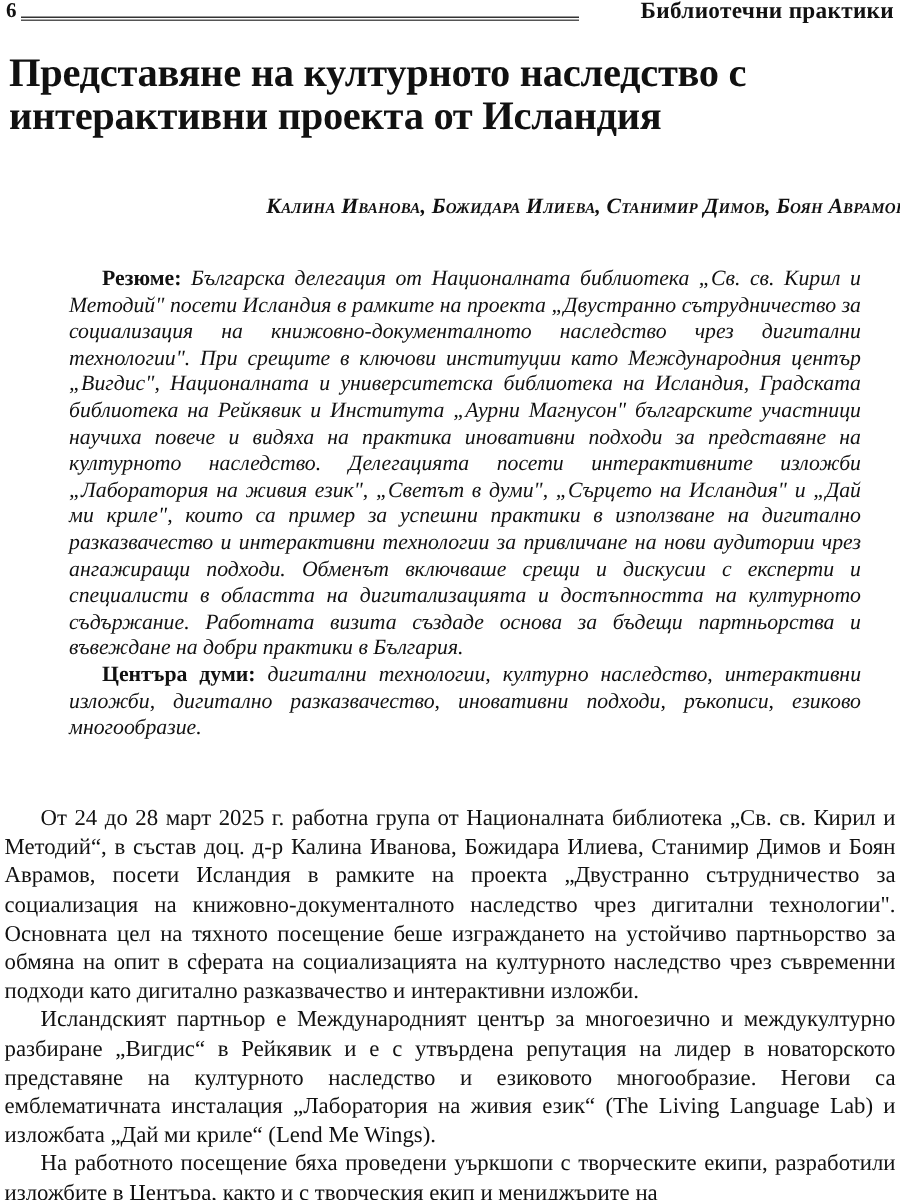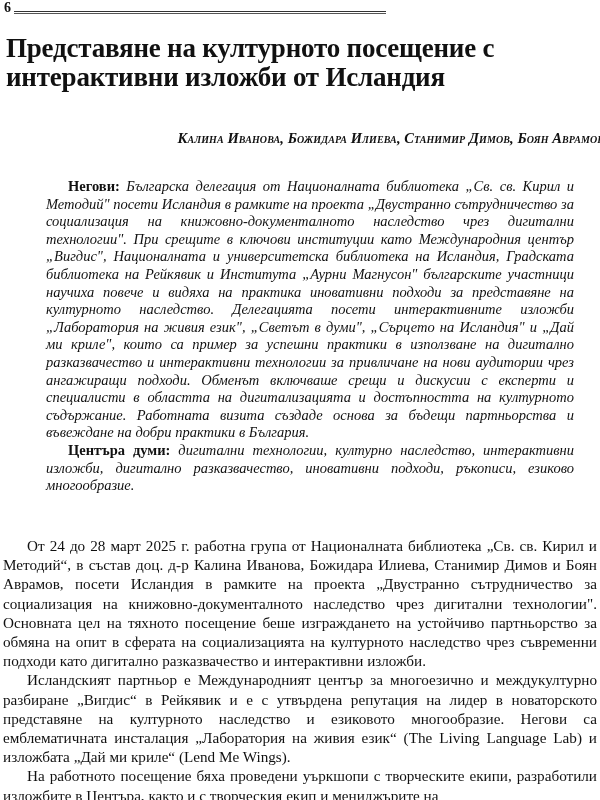--- a/index.html
+++ b/index.html
@@ -47,31 +47,32 @@
       font-family: "Liberation Serif", serif;
     }
     .body-text p { margin: 0; text-indent: 24px; }
   </style>
 </head>
 <body>
 
 <div class="running-head">
   <span class="page-num">6</span>
   <div class="head-rule"></div>
+  <span class="section-name">Библиотечни практики</span>
 </div>
 
-<h1 class="title">Представяне на културното посещение с интерактивни изложби от Исландия</h1>
+<h1 class="title">Представяне на културното наследство с интерактивни проекта от Исландия</h1>
 
 <div class="authors">
   <div>Калина Иванова, Божидара Илиева, Станимир Димов, Боян Аврамов</div>
 </div>
 
 <div class="abstract">
   <p>
-    <span class="label">Негови:</span>
+    <span class="label">Резюме:</span>
     <span>Българска делегация от Националната библиотека „Св. св. Кирил и Методий" посети Исландия в рамките на проекта „Двустранно сътрудничество за социализация на книжовно-документалното наследство чрез дигитални технологии". При срещите в ключови институции като Международния център „Вигдис", Националната и университетска библиотека на Исландия, Градската библиотека на Рейкявик и Института „Аурни Магнусон" българските участници научиха повече и видяха на практика иновативни подходи за представяне на културното наследство. Делегацията посети интерактивните изложби „Лаборатория на живия език", „Светът в думи", „Сърцето на Исландия" и „Дай ми криле", които са пример за успешни практики в използване на дигитално разказвачество и интерактивни технологии за привличане на нови аудитории чрез ангажиращи подходи. Обменът включваше срещи и дискусии с експерти и специалисти в областта на дигитализацията и достъпността на културното съдържание. Работната визита създаде основа за бъдещи партньорства и въвеждане на добри практики в България.</span>
   </p>
   <p>
     <span class="label">Центъра думи:</span>
     <span>дигитални технологии, културно наследство, интерактивни изложби, дигитално разказвачество, иновативни подходи, ръкописи, езиково многообразие.</span>
   </p>
 </div>
 
 <div class="body-text">
   <p>От 24 до 28 март 2025 г. работна група от Националната библиотека „Св. св. Кирил и Методий“, в състав доц. д-р Калина Иванова, Божидара Илиева, Станимир Димов и Боян Аврамов, посети Исландия в рамките на проекта „Двустранно сътрудничество за социализация на книжовно-документалното наследство чрез дигитални технологии". Основната цел на тяхното посещение беше изграждането на устойчиво партньорство за обмяна на опит в сферата на социализацията на културното наследство чрез съвременни подходи като дигитално разказвачество и интерактивни изложби.</p>

